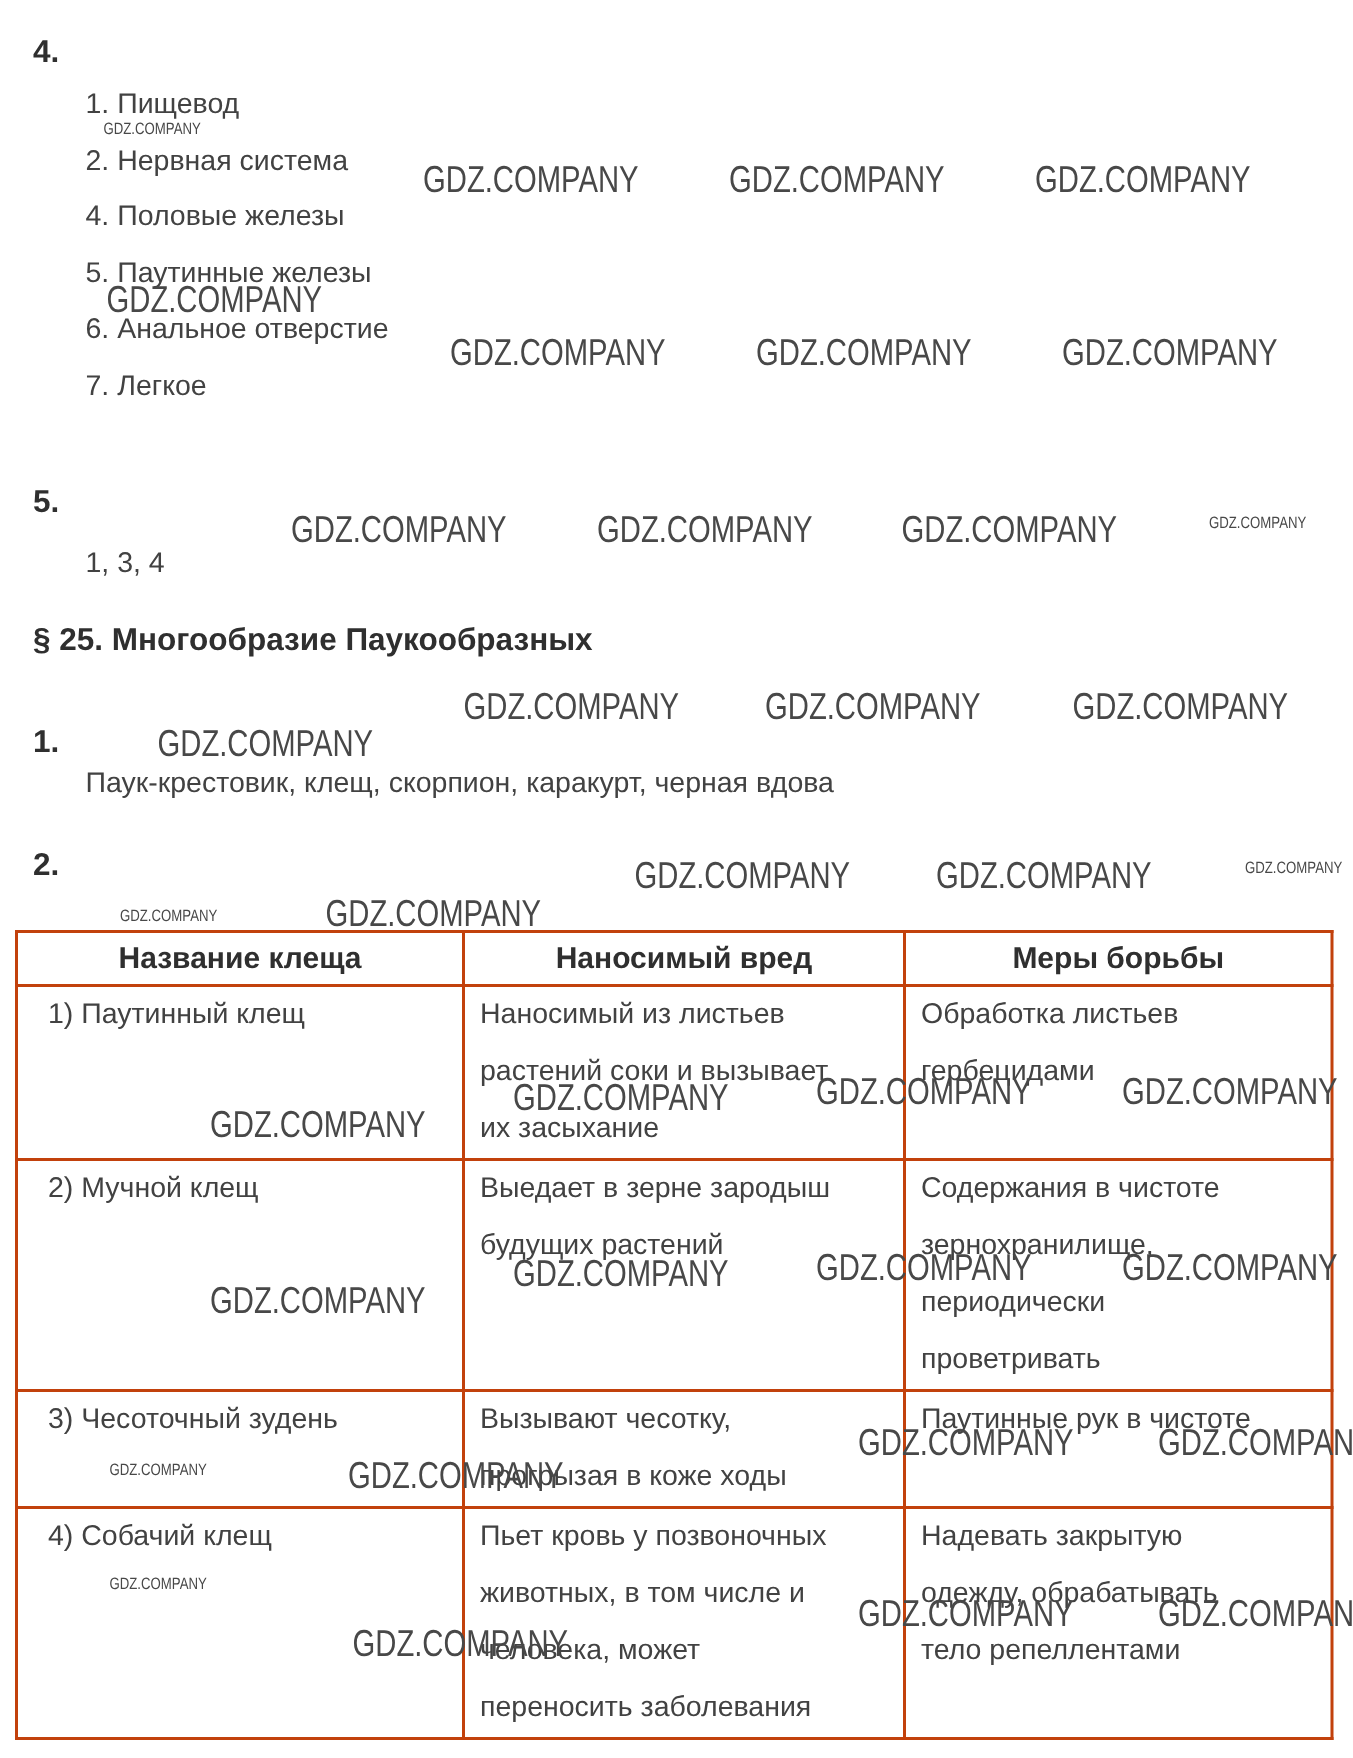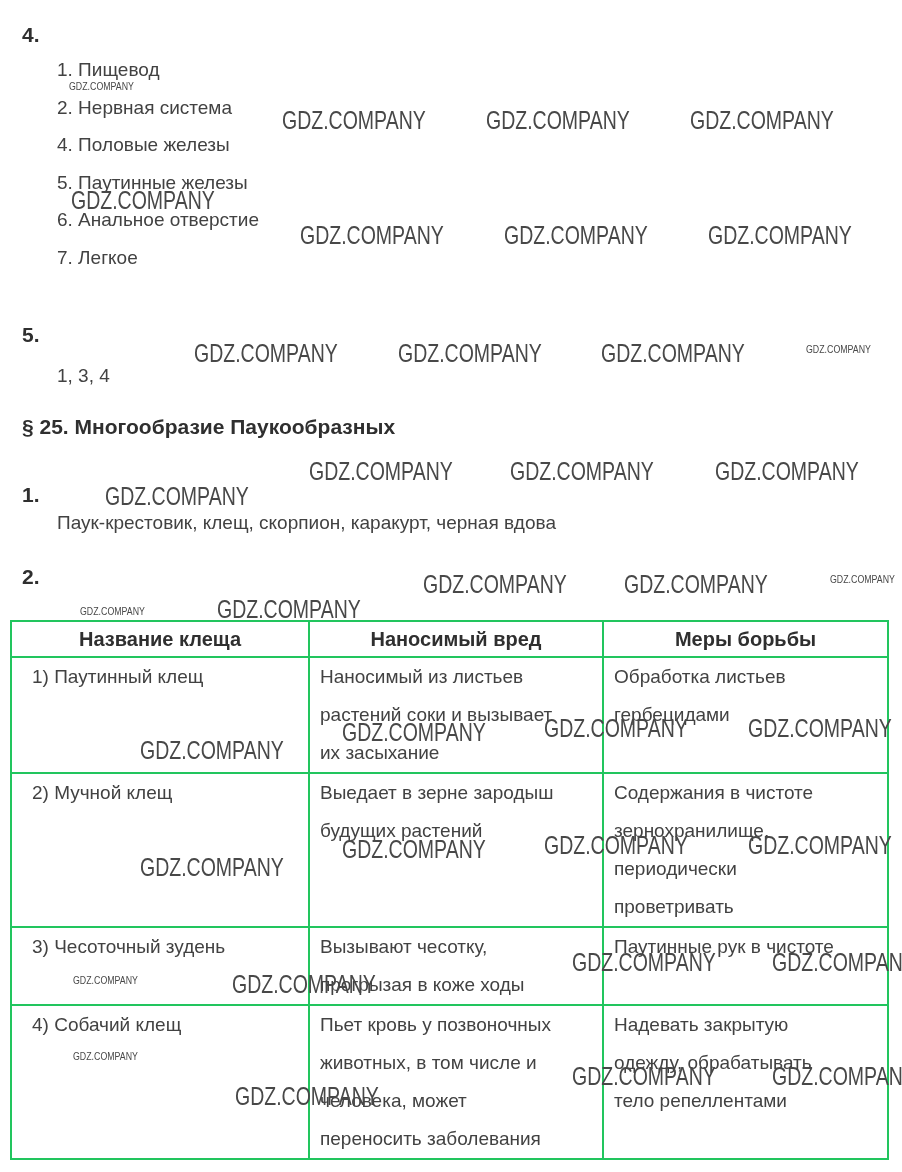--- a/index.html
+++ b/index.html
@@ -47,21 +47,21 @@
   }
   table.mites {
     position: absolute;
     left: 10px;
     top: 620px;
     width: 877px;
     border-collapse: collapse;
     table-layout: fixed;
   }
   table.mites th, table.mites td {
-    border: 2px solid #22c55e;
+    border: 2px solid #c2410c;
     vertical-align: top;
     overflow: hidden;
   }
   table.mites th {
     height: 34px;
     vertical-align: middle;
     text-align: center;
     font-size: 20px;
     font-weight: bold;
     color: #2f2f2f;

